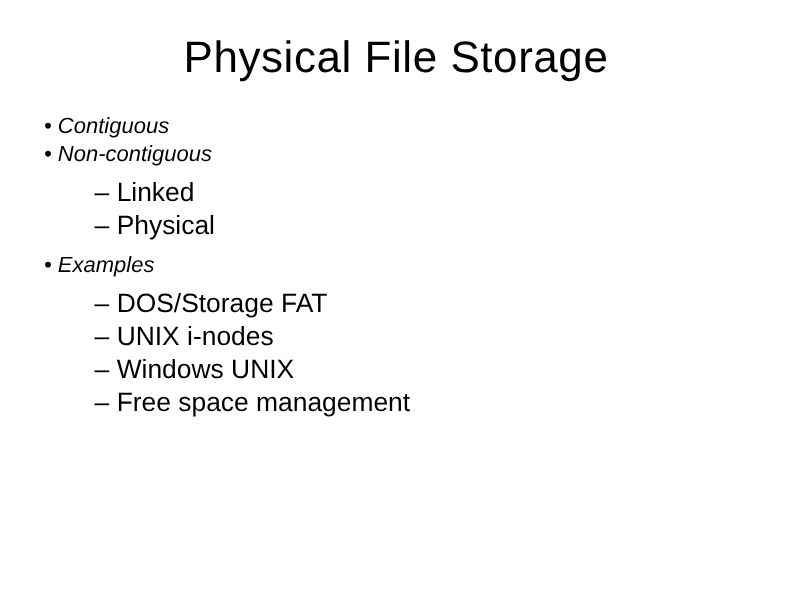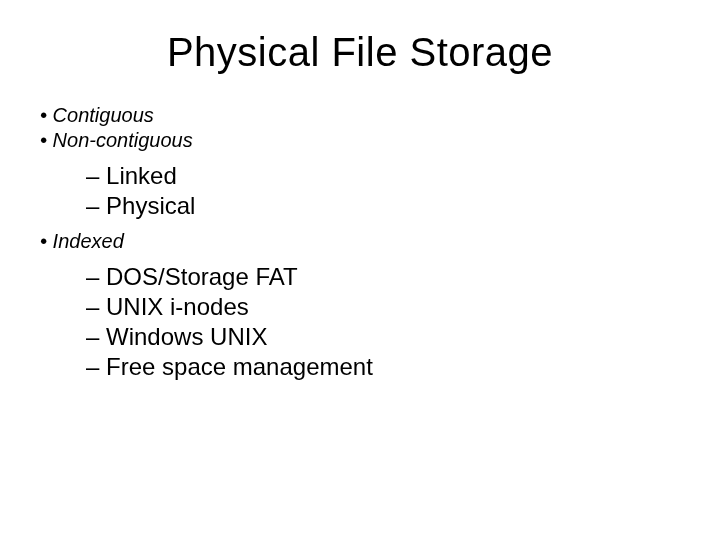--- a/index.html
+++ b/index.html
@@ -55,21 +55,21 @@
   <span>Linked</span>
 </div>
 
 <div class="bullet-l2">
   <span>–</span>
   <span>Physical</span>
 </div>
 
 <div class="bullet-l1 group-gap">
   <span>•</span>
-  <span>Indexed</span>
+  <span>Examples</span>
 </div>
 
 <div class="bullet-l2 group-gap">
   <span>–</span>
   <span>DOS/Storage FAT</span>
 </div>
 
 <div class="bullet-l2">
   <span>–</span>
   <span>UNIX i-nodes</span>

